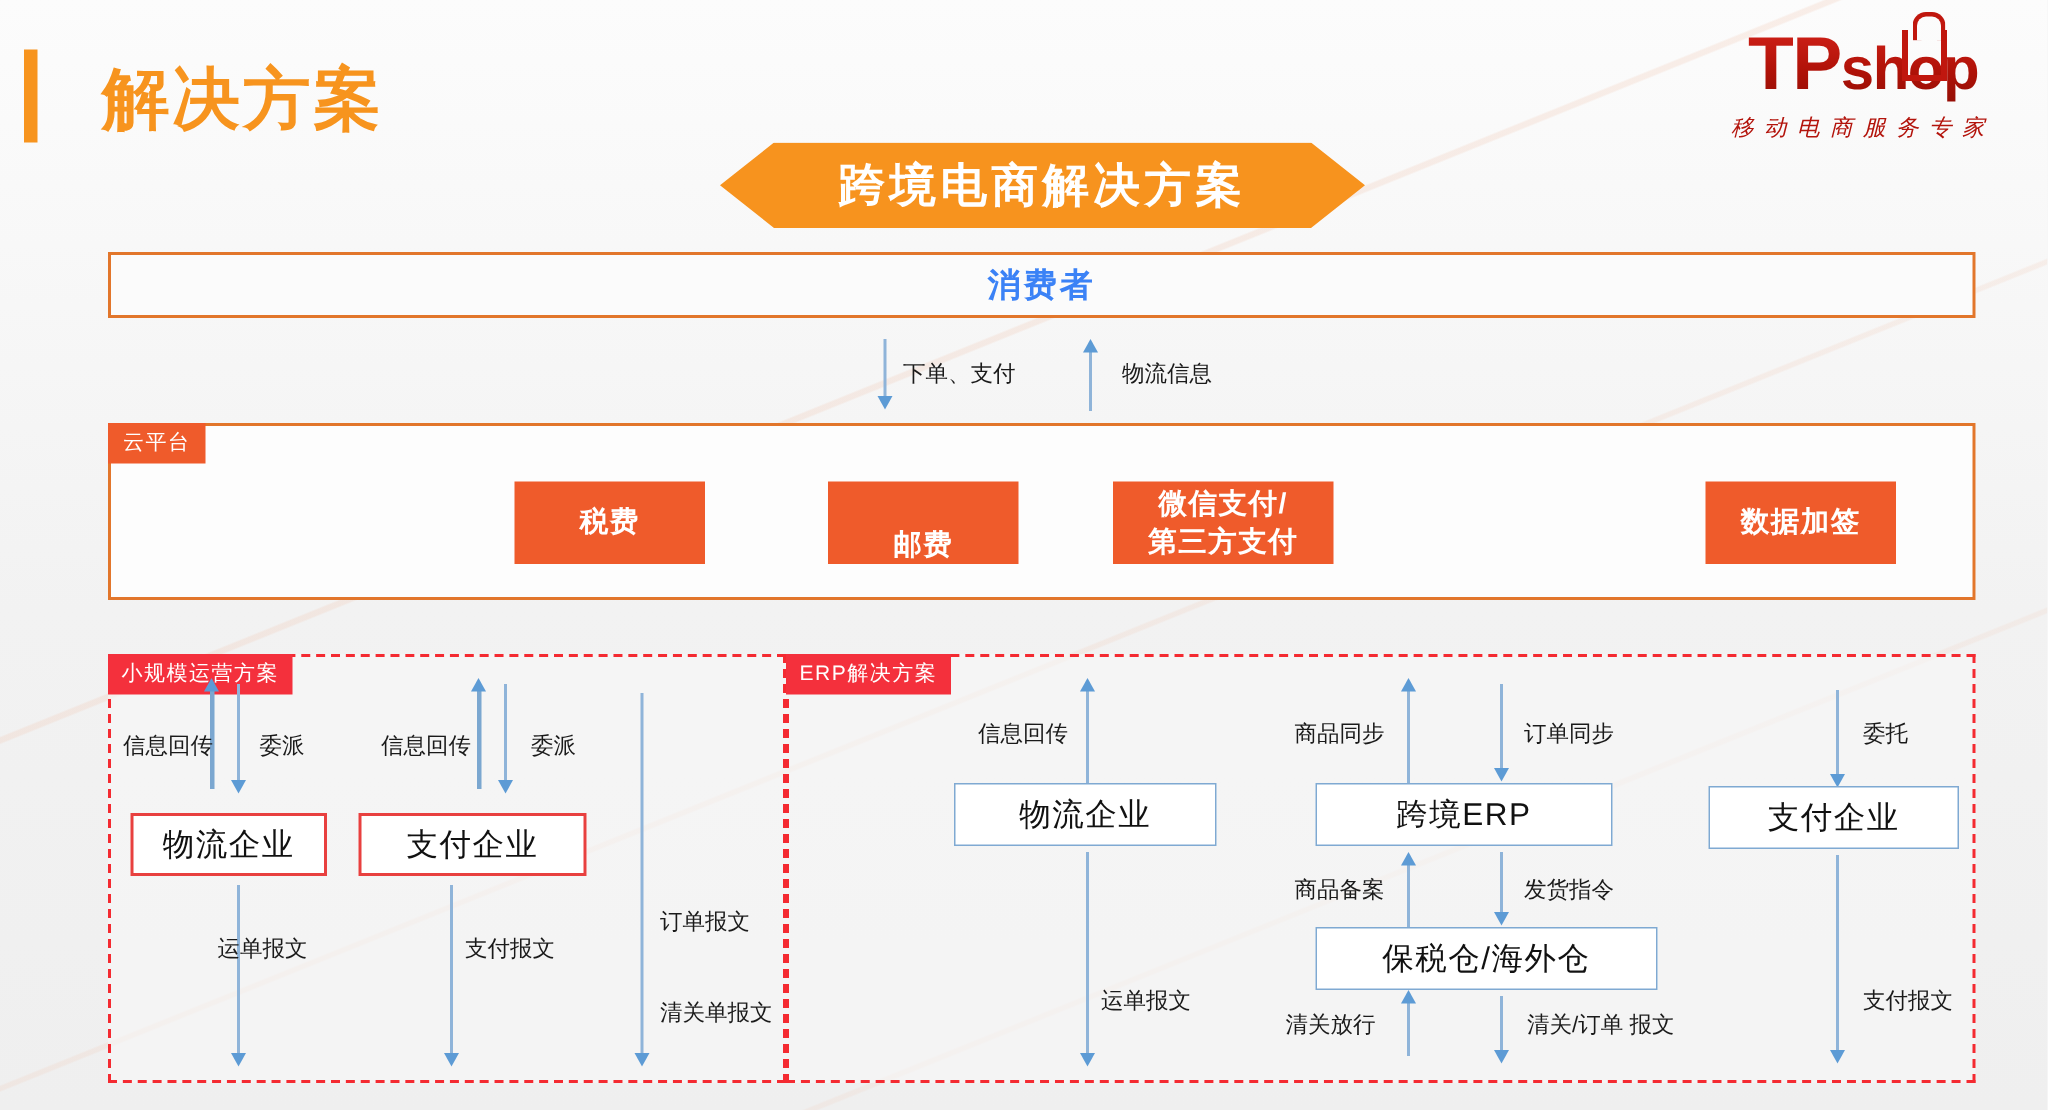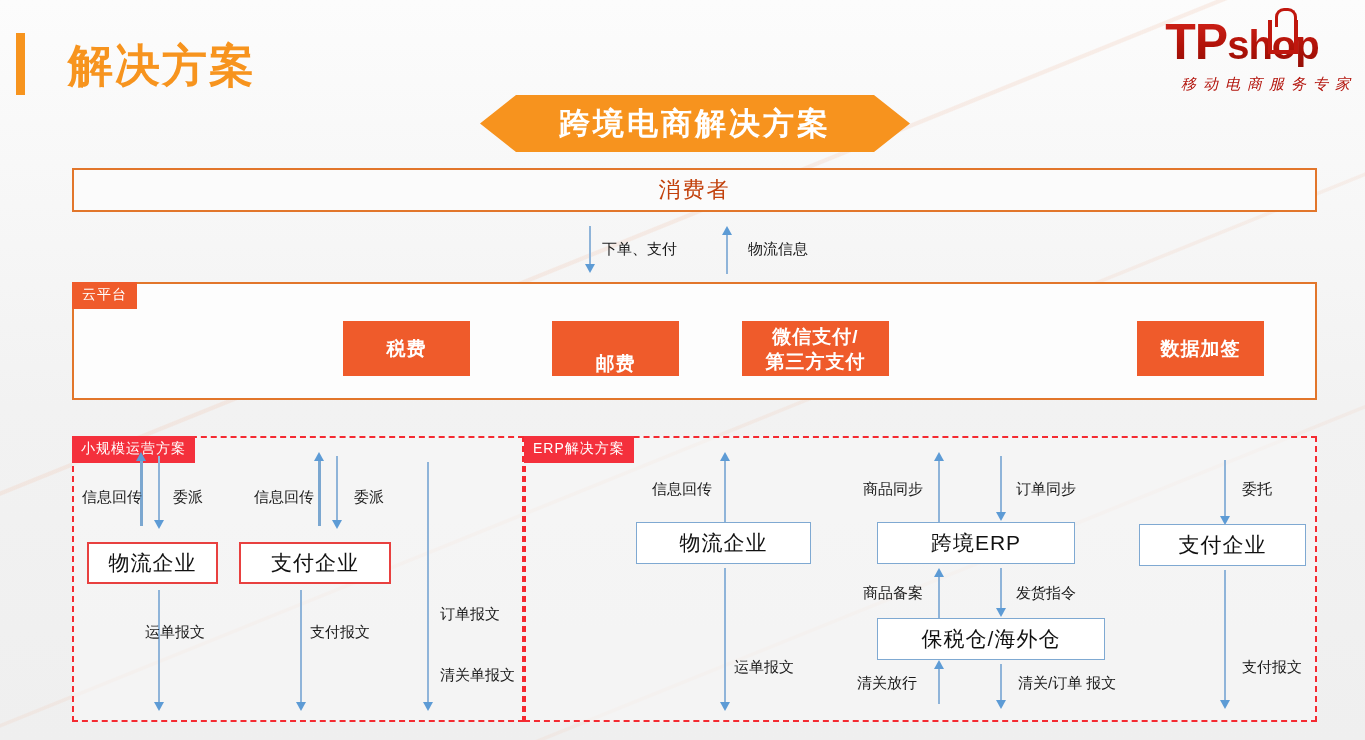--- a/index.html
+++ b/index.html
@@ -43,38 +43,38 @@
   #logo-bag{
     position:absolute;left:141px;top:6px;width:30px;height:34px;
     border:4px solid #c0170e;border-top:none;box-sizing:border-box;
   }
   #logo-bag-handle{
     position:absolute;left:148px;top:-6px;width:16px;height:16px;
     border:3px solid #c0170e;border-bottom:none;border-radius:9px 9px 0 0;
   }
   #logo-tagline{
     margin-top:2px;font-size:15px;color:#b3140c;letter-spacing:7px;
-    font-family:"DejaVu Serif",serif;font-style:italic;white-space:nowrap;text-align:right;
+    font-family:"DejaVu Serif",serif;font-style:italic;white-space:nowrap;
   }
 
   
   #banner{
     position:absolute;left:480px;top:95px;width:430px;height:57px;
     background:#F7931E;color:#fff;
     display:flex;align-items:center;justify-content:center;
     font-size:31px;font-weight:bold;letter-spacing:3px;
     clip-path:polygon(0 0, calc(100% - 36px) 0, 100% 50%, calc(100% - 36px) 100%, 36px 100%, 0 50%, 36px 0);
   }
 
   
   #consumer-box{
     position:absolute;left:72px;top:168px;width:1245px;height:44px;
     border:2px solid #E2762B;background:#fbfbfb;box-sizing:border-box;
     display:flex;align-items:center;justify-content:center;
-    color:#c2410c;font-size:22px;font-weight:normal;letter-spacing:2px;text-align:center;
+    color:#3b82f6;font-size:22px;font-weight:bold;letter-spacing:2px;text-align:center;
   }
 
   
   #flow-consumer-cloud{position:absolute;left:560px;top:222px;width:340px;height:58px;}
   .lbl{position:absolute;font-size:15px;color:#1a1a1a;white-space:nowrap;}
 
   
   .arr{position:absolute;width:2px;background:#8fb4d9;}
   .arr.thick{width:3px;background:#7ba7d0;}
   .arrow-head-down,.arrow-head-up{

